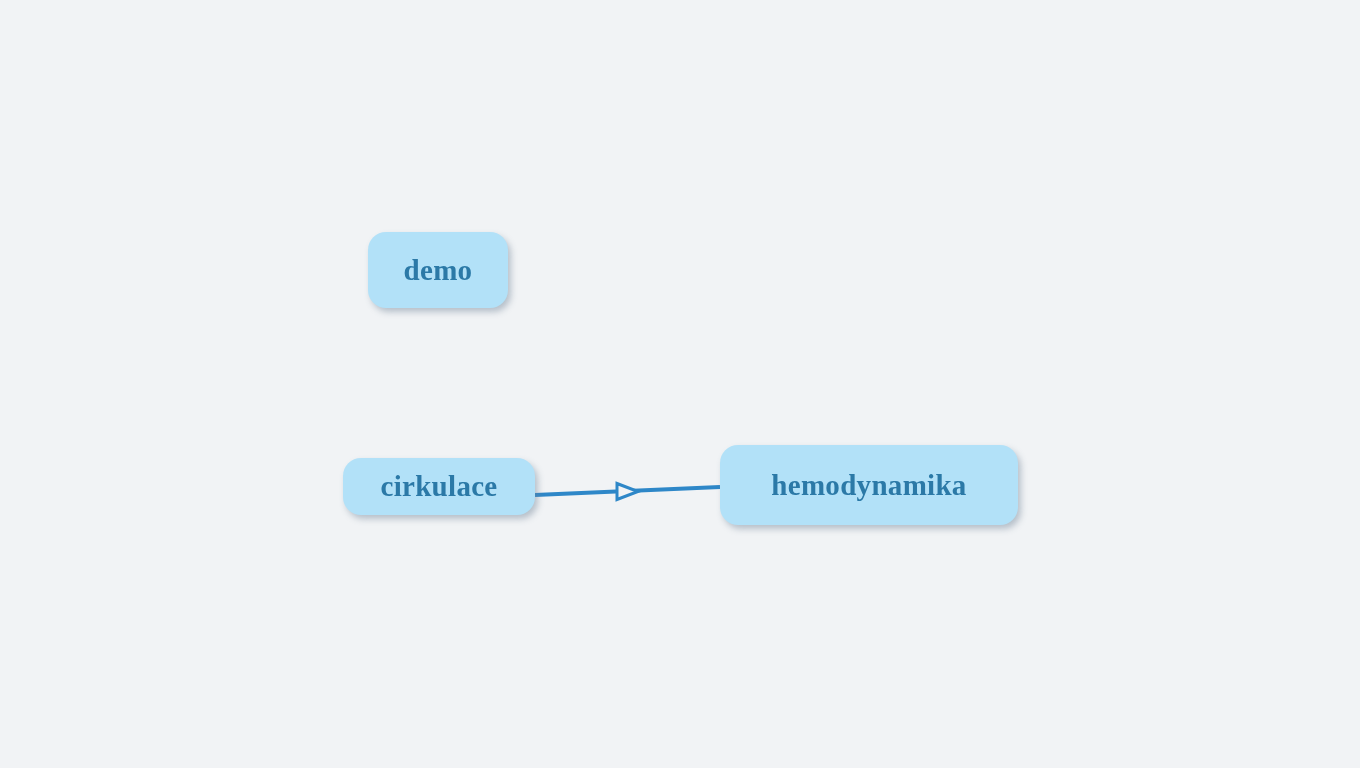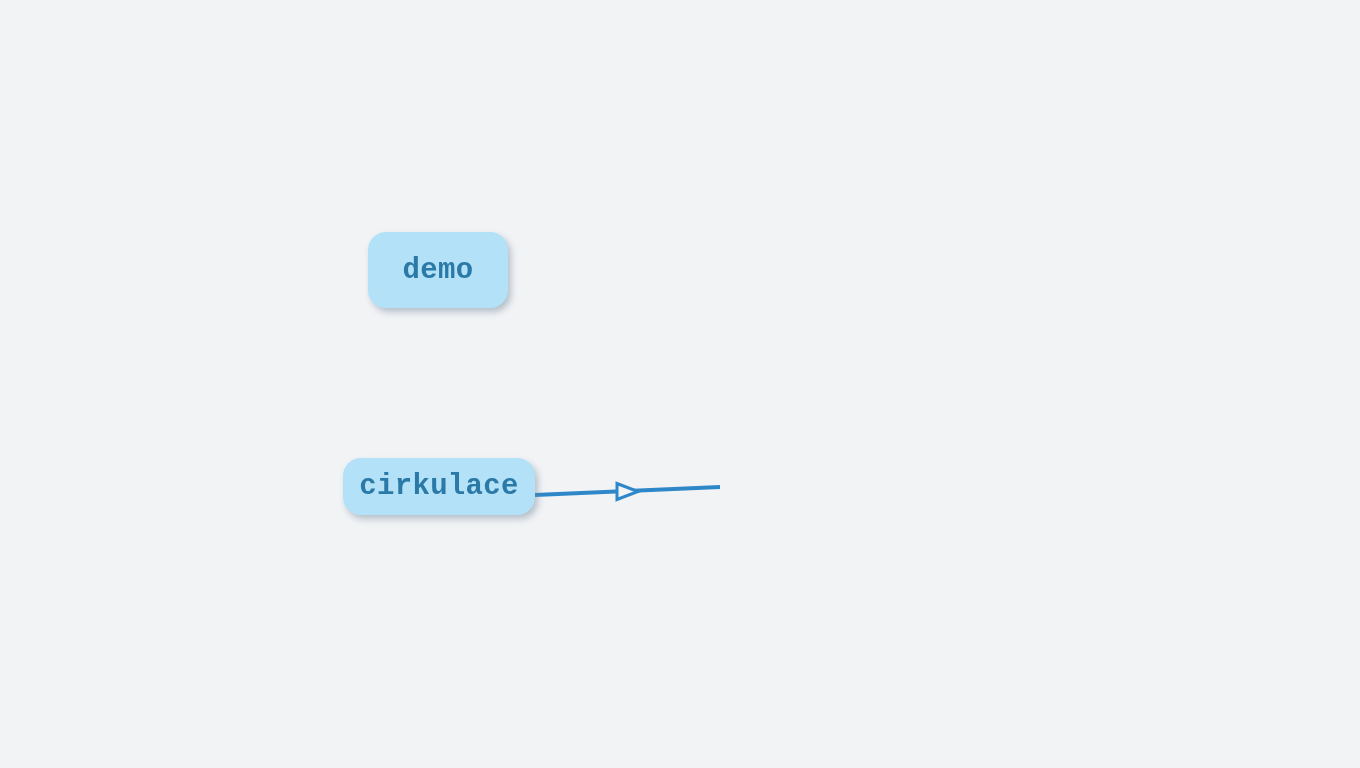--- a/index.html
+++ b/index.html
@@ -5,21 +5,21 @@
   html, body {
     margin: 0;
     padding: 0;
   }
   .canvas {
     position: relative;
     width: 1360px;
     height: 768px;
     background: #f1f3f5;
     overflow: hidden;
-    font-family: Liberation Mono, monospace;
+    font-family: Liberation Serif, serif;
   }
   .edges {
     position: absolute;
     left: 0;
     top: 0;
     width: 1360px;
     height: 768px;
   }
   .node {
     position: absolute;
@@ -68,14 +68,17 @@
   </svg>
 
   <div class="node node-demo">
     <span>demo</span>
   </div>
 
   <div class="node node-cirkulace">
     <span>cirkulace</span>
   </div>
 
+  <div class="node node-hemodynamika">
+    <span>hemodynamika</span>
+  </div>
 
 </div>
 
 </body></html>

